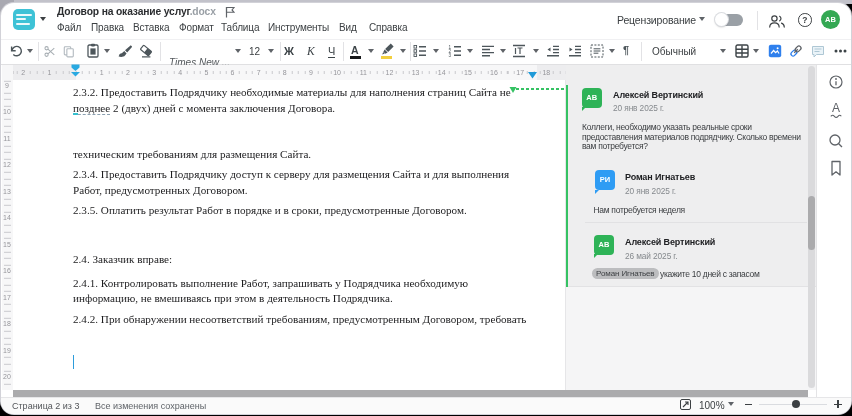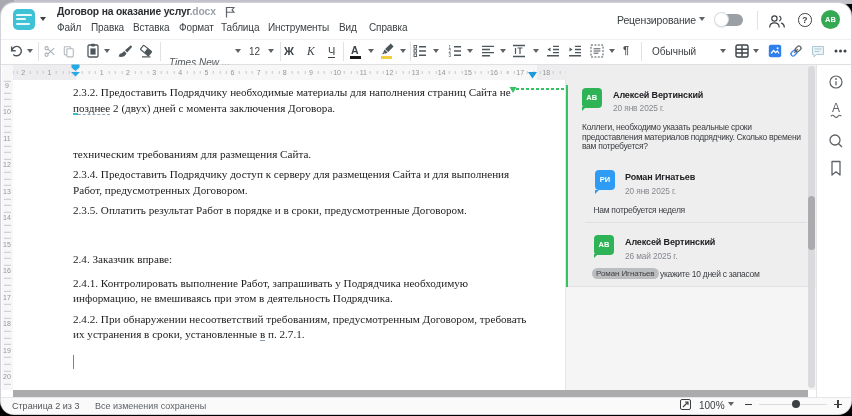--- a/index.html
+++ b/index.html
@@ -255,21 +255,20 @@
 <div class="a docline" style="left:73px;top:85.5px;">2.3.2. Предоставить Подрядчику необходимые материалы для наполнения страниц Сайта не</div>
 <div class="a docline" style="left:73px;top:101.5px;"><span style="border-bottom:1px dashed #8ba0b0;">позднее</span> 2 (двух) дней с момента заключения Договора.</div>
 <div class="a docline" style="left:73px;top:148px;">техническим требованиям для размещения Сайта.</div>
 <div class="a docline" style="left:73px;top:168px;">2.3.4. Предоставить Подрядчику доступ к серверу для размещения Сайта и для выполнения</div>
 <div class="a docline" style="left:73px;top:183.5px;">Работ, предусмотренных Договором.</div>
 <div class="a docline" style="left:73px;top:204px;">2.3.5. Оплатить результат Работ в порядке и в сроки, предусмотренные Договором.</div>
 <div class="a docline" style="left:73px;top:252.5px;">2.4. Заказчик вправе:</div>
 <div class="a docline" style="left:73px;top:277px;text-align:center;">2.4.1. Контролировать выполнение Работ, запрашивать у Подрядчика необходимую</div>
 <div class="a docline" style="left:73px;top:292px;">информацию, не вмешиваясь при этом в деятельность Подрядчика.</div>
 <div class="a docline" style="left:73px;top:312.5px;">2.4.2. При обнаружении несоответствий требованиям, предусмотренным Договором, требовать</div>
-<div class="a docline" style="left:73px;top:327.5px;">их устранения в сроки, установленные <span style="border-bottom:1px dashed #8ba0b0;">в</span> п. 2.7.1.</div>
 <div class="a" style="left:73px;top:112.5px;width:5px;height:2px;background:#37c0cf;"></div>
 <div class="a" style="left:72.5px;top:354.5px;width:1.5px;height:14px;background:#2d9cdb;"></div>
 <svg class="a" style="left:509px;top:87.2px;" width="8" height="7" viewBox="0 0 8 7">
         <polygon points="0.5,0 7.5,0 4,6" fill="#35c263"></polygon>
       </svg>
 <div class="a" style="left:516px;top:88px;width:50px;height:1.7px;background:repeating-linear-gradient(90deg,#35c263 0 2.6px,transparent 2.6px 5px);"></div>
 
 <div class="a" id="panel" style="left:566px;top:65px;width:250px;height:325px;background:#f5f5f6;"></div>
 <div class="a" style="left:566px;top:65px;width:250px;height:222px;background:#eeeeef;border-bottom:1px solid #e2e2e4;"></div>
 <div class="a" style="left:565px;top:80px;width:1px;height:310px;background:#e6e6e8;"></div>

